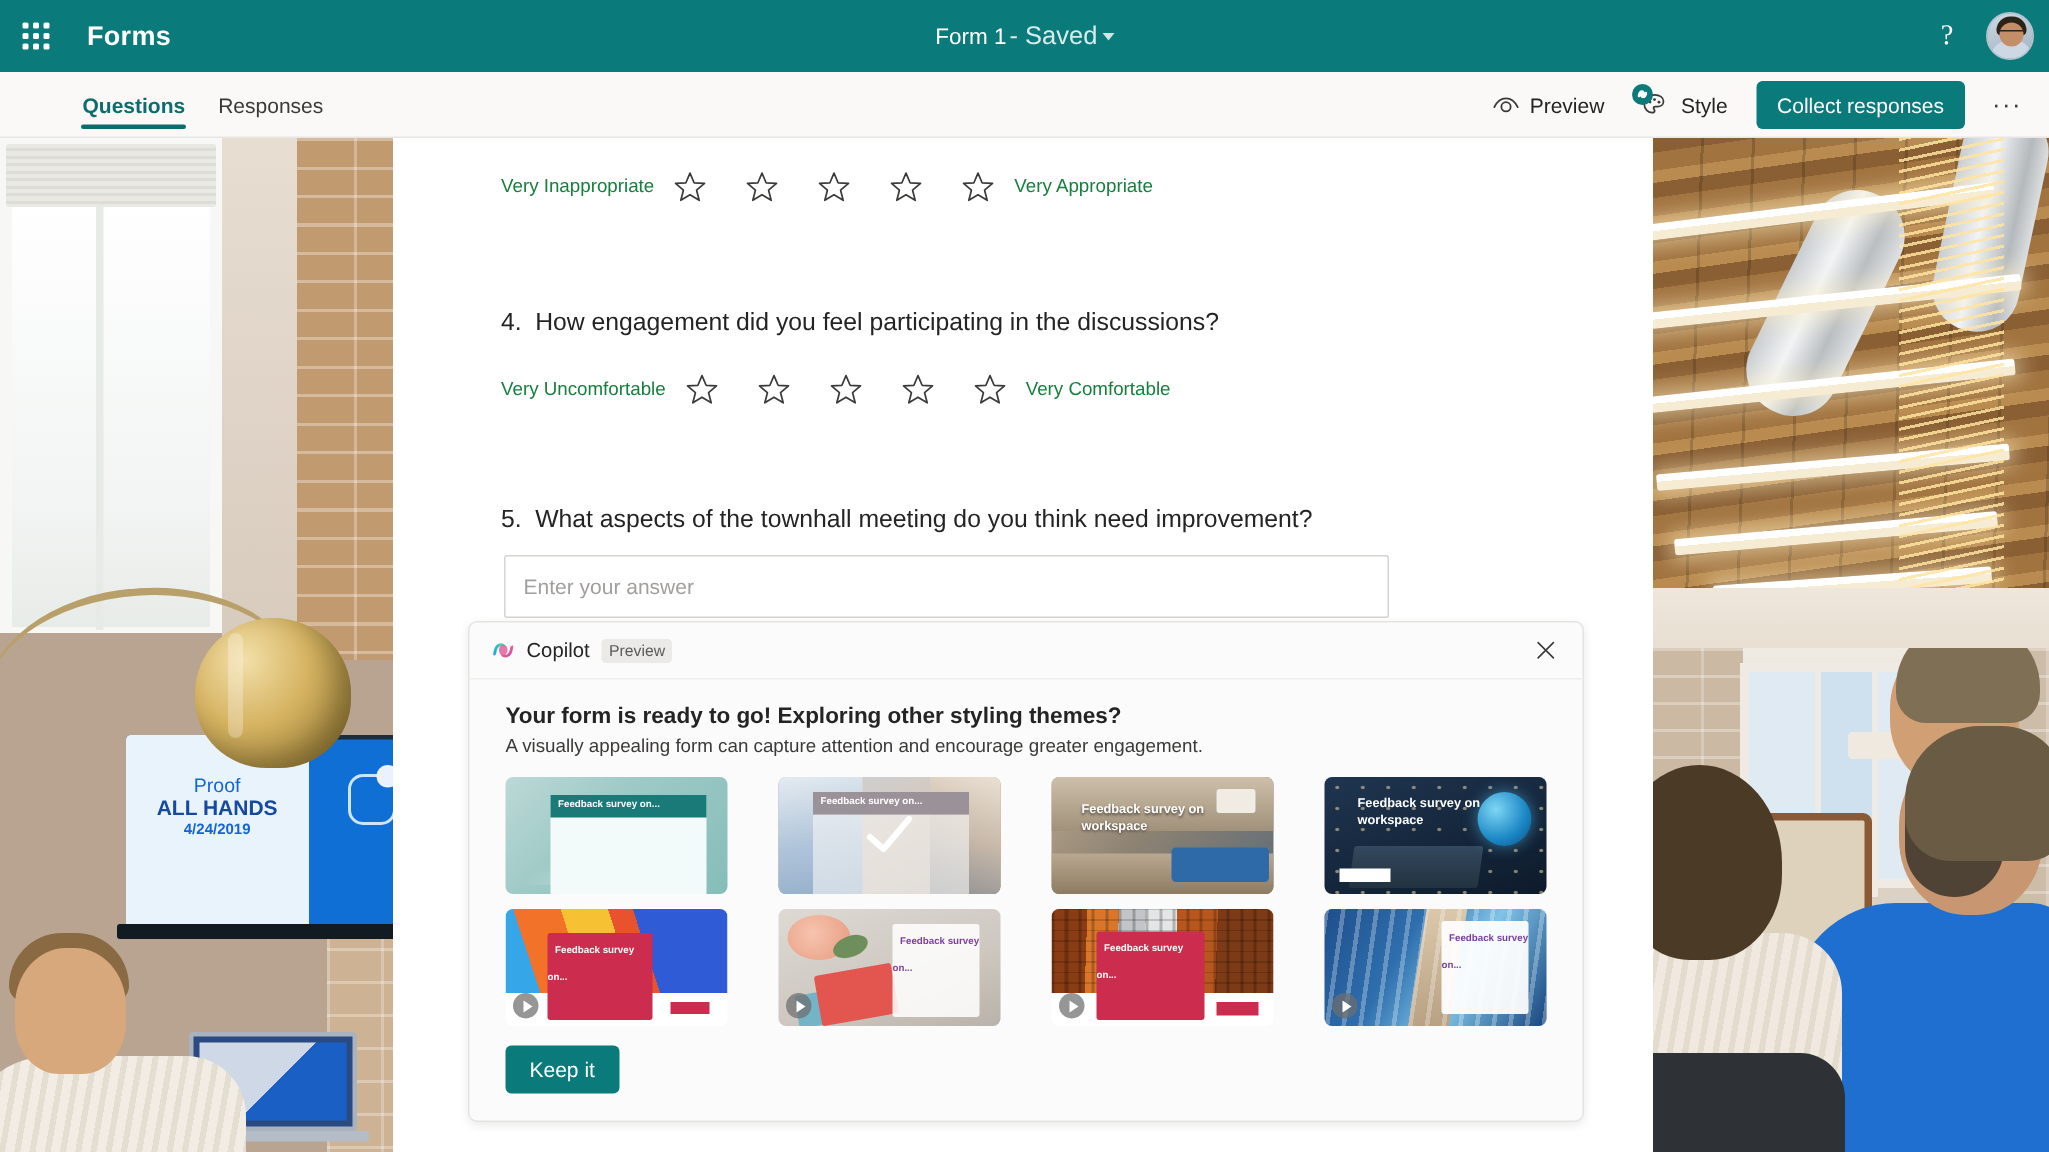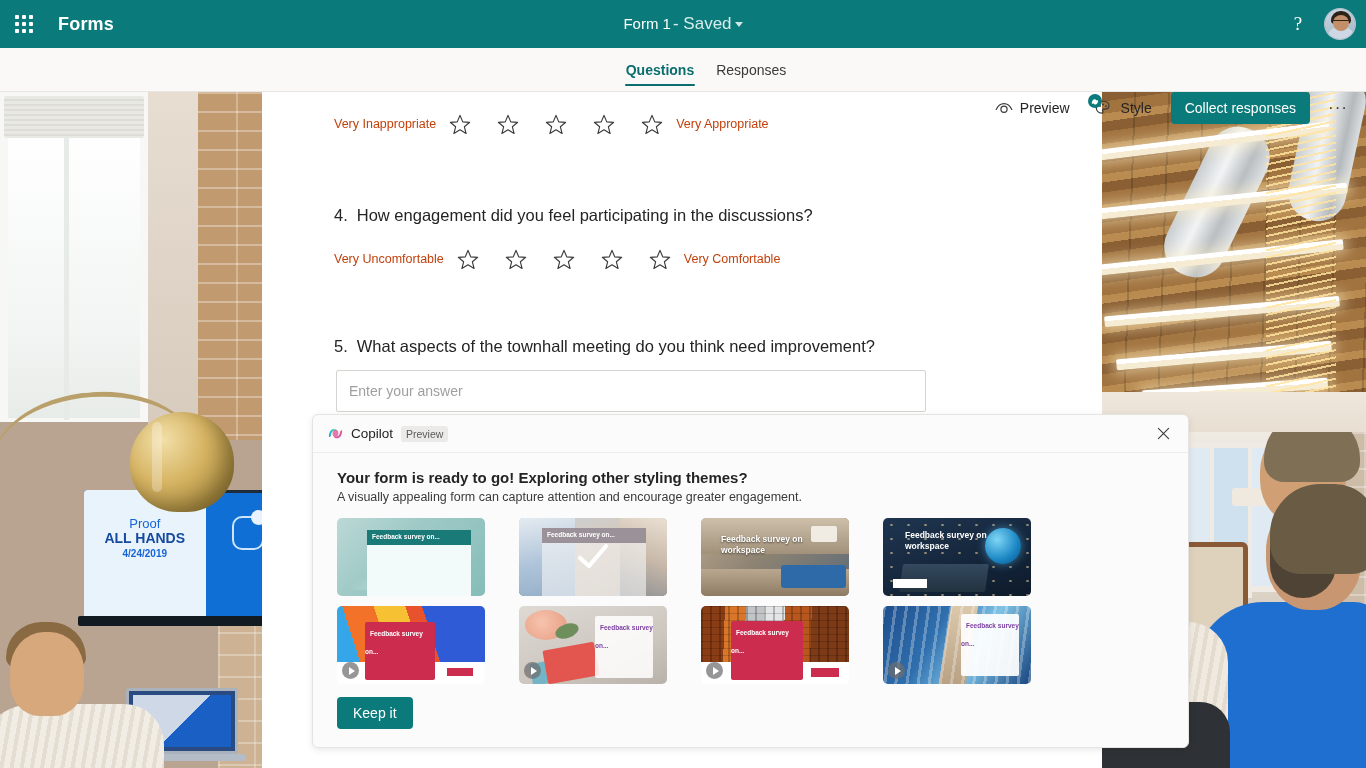--- a/index.html
+++ b/index.html
@@ -72,21 +72,20 @@
   .avatar .av-body { position:absolute; left:2px; bottom:0; width:28px; height:12px; background:#cdd8e4; border-radius:12px 12px 0 0; }
 
   
   .cmdbar {
     position: absolute; top: 48px; left: 0;
     width: 1366px; height: 44px;
     background: #faf9f8;
     border-bottom: 1px solid #e8e6e3;
     display: flex; align-items: center;
     z-index: 39;
-    flex-direction: column;
   }
   .tabs { display: flex; align-items: flex-end; height: 44px; margin-left: 46px; gap: 4px; }
   .tab {
     position: relative; height: 44px; display: flex; align-items: center;
     padding: 0 9px; font-size: 14px; color: #3b3a39; cursor: pointer;
   }
   .tab.active { color: #0b6d6d; font-weight: bold; }
   .tab.active::after {
     content: ""; position: absolute; left: 8px; right: 8px; bottom: 6px;
     height: 2.5px; background: #0b6d6d; border-radius: 2px;
@@ -213,21 +212,21 @@
     position: absolute; left: 262px; top: 92px;
     width: 840px; height: 676px;
     background: #ffffff;
     z-index: 10; overflow: hidden;
   }
   .form-inner { position: relative; width: 840px; }
 
   .q-block { padding: 0 72px; }
   .rating-row { display: flex; align-items: center; gap: 0; }
   .rating-label {
-    font-size: 12.5px; color: #c2410c; white-space: nowrap;
+    font-size: 12.5px; color: #15803d; white-space: nowrap;
   }
   .stars { display: flex; align-items: center; }
   .star-btn {
     width: 48px; height: 40px; display: flex; align-items: center; justify-content: center;
     cursor: pointer; background: none; border: none;
   }
   .q-text {
     font-size: 16.5px; color: #242424; display: flex; gap: 9px;
     font-family: "Liberation Sans", sans-serif;
   }
@@ -237,21 +236,21 @@
     border: 1px solid #d6d4d1; border-radius: 2px;
     padding: 0 12px; font-size: 14px; color: #242424;
     background: #fff; outline: none;
     font-family: "Liberation Sans", sans-serif;
   }
   .answer-input::placeholder { color: #a19f9d; }
 
   
   .copilot-panel {
     position: absolute; left: 312px; top: 414px;
-    width: 877px; height: 334px;
+    width: 744px; height: 334px;
     background: #fbfbfb;
     border: 1px solid #e6e4e1;
     border-radius: 6px;
     box-shadow: 0 2px 7px rgba(0,0,0,.09);
     z-index: 20;
   }
   .cp-head {
     height: 38px; display: flex; align-items: center;
     padding: 0 12px 0 14px;
     border-bottom: 1px solid #efedeb;

